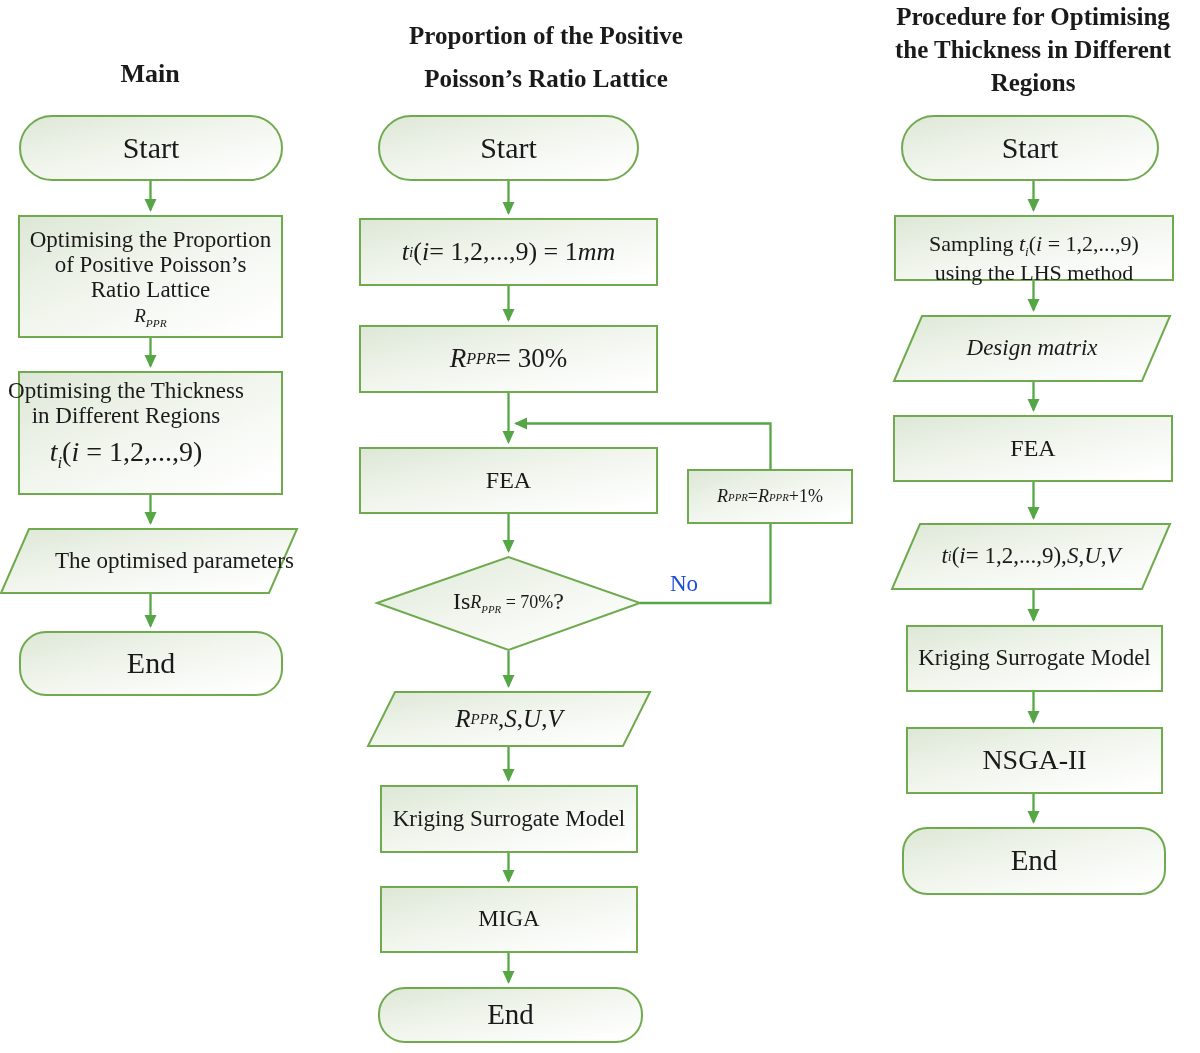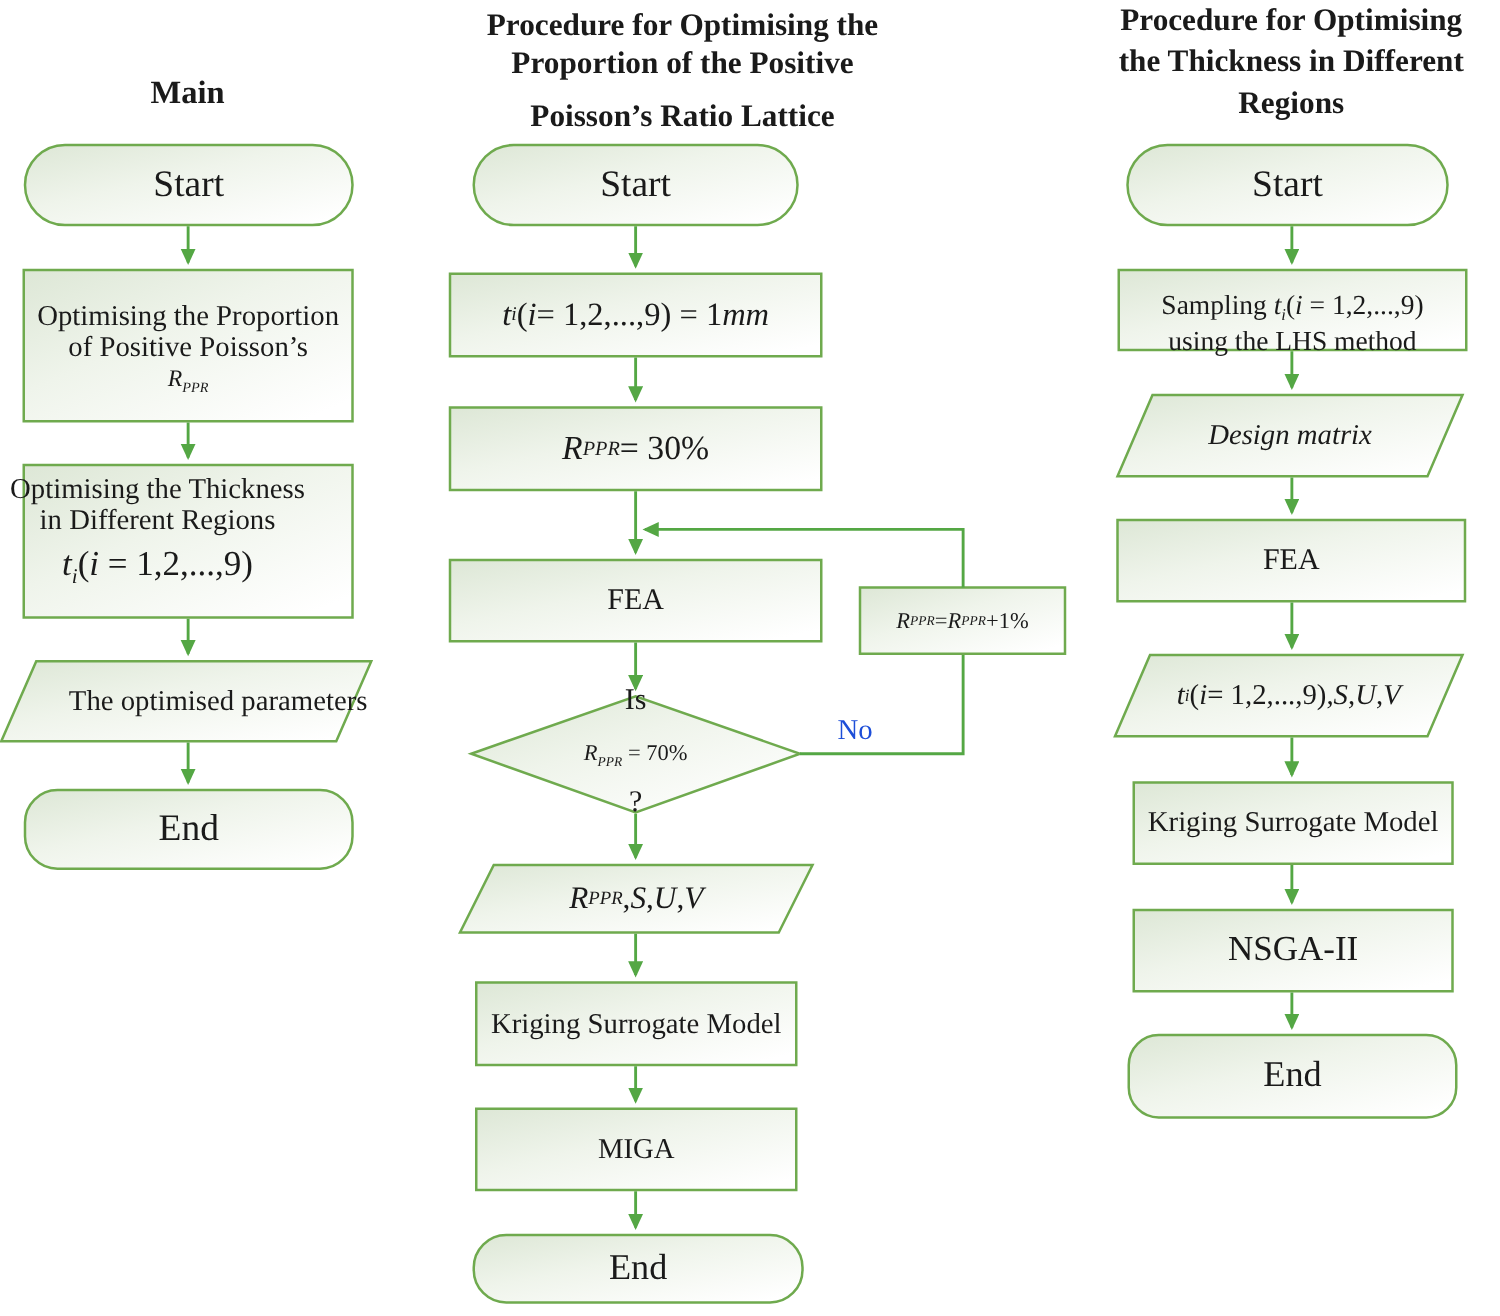--- a/index.html
+++ b/index.html
@@ -22,21 +22,21 @@
   .t24 { font-size:24px; } .t23 { font-size:23px; } .t22 { font-size:22px; }
   .t21 { font-size:28px; } .t19 { font-size:19px; } .t18 { font-size:18px; }
   .lh25 span { display:block; line-height:25px; }
   .lh29 span { display:block; line-height:29px; }
   .math { font-style:normal; }
   sub { font-size:0.6em; font-style:italic; line-height:0; }
   i { font-style:italic; }
   .gap13 { margin-top:13px; }
   .mt3 { margin-top:3px; } .mt8 { margin-top:8px; }
   .no { color:#1d4ed8; }
-  .row { display:flex; flex-direction:column; align-items:center; gap:17px; }
+  .row { display:flex; flex-direction:row; align-items:center; gap:0; }
   .lh30 span { display:block; line-height:30px; }
   .lh33 span { display:block; line-height:33px; }
 </style>
 </head>
 <body>
 
 <div class="stage">
 
   <svg class="layer" width="1200" height="1053" viewBox="0 0 1200 1053">
     <defs>
@@ -102,38 +102,38 @@
   </svg>
 
   <div class="txt title t26" style="left:50px; top:56px; width:200px; height:36px;">Main</div>
 
   <div class="txt t30" style="left:20px; top:116px; width:262px; height:64px;">Start</div>
 
   <div class="txt col" style="left:21px; top:219px; width:259px; height:116px;align-items:center;">
     <div class="t23 lh25">
       <span>Optimising the Proportion</span>
       <span>of Positive Poisson’s</span>
+      <span>Ratio Lattice</span>
     </div>
     <div class="t19 math mt3"><i>R</i><sub>PPR</sub></div>
   </div>
 
   <div class="txt col" style="left:21px; top:365px; width:210px; height:116px;">
     <div class="t23 lh25">
       <span>Optimising the Thickness</span>
       <span>in Different Regions</span>
     </div>
     <div class="t21 math mt8"><i>t</i><sub>i</sub>(<i>i</i> = 1,2,...,9)</div>
   </div>
 
   <div class="txt t23" style="left:0px; top:529px; width:297px; height:64px;padding-left:26px;">The optimised parameters</div>
 
   <div class="txt t30" style="left:20px; top:632px; width:262px; height:63px;">End</div>
 
   <div class="txt col title t25 lh30" style="left:356px; top:2px; width:380px; height:110px;">
-    <span>Procedure for Optimising the</span>
     <span>Proportion of the Positive</span>
     <span class="gap13">Poisson’s Ratio Lattice</span>
   </div>
 
   <div class="txt t30" style="left:379px; top:116px; width:259px; height:64px;">Start</div>
 
   <div class="txt t26i math" style="left:360px; top:219px; width:297px; height:66px;"><i>t</i><sub>i</sub>(<i>i</i> = 1,2,...,9) = 1<i>mm</i></div>
 
   <div class="txt t27 math" style="left:360px; top:326px; width:297px; height:66px;"><i>R</i><sub>PPR</sub> = 30%</div>
 

